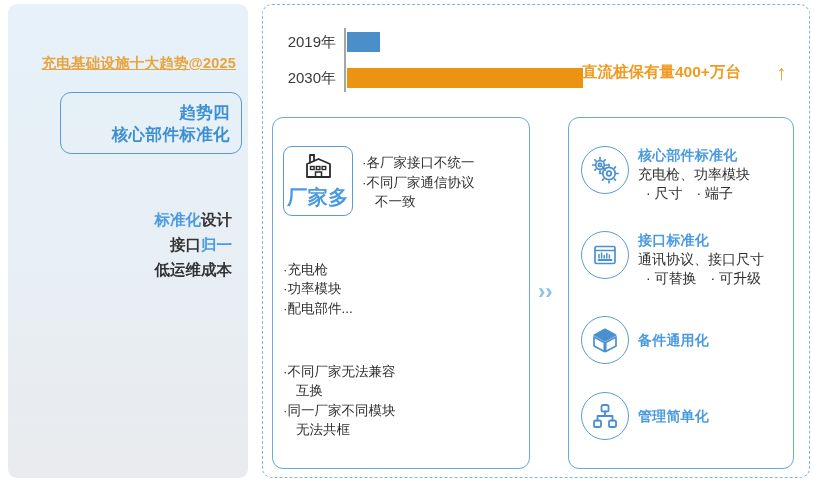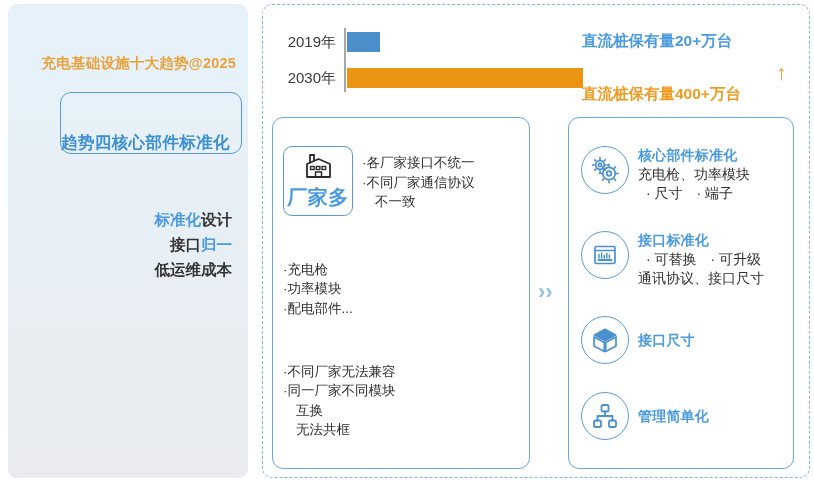--- a/index.html
+++ b/index.html
@@ -30,32 +30,33 @@
     position: absolute;
     top: 50px;
     right: 12px;
     left: 10px;
     text-align: right;
     color: #e8a33d;
     font-size: 14.5px;
     font-weight: bold;
     letter-spacing: 0.2px;
     white-space: nowrap;
+    text-decoration: underline;
   }
   #trend-box {
     position: absolute;
     left: 52px;
     top: 88px;
     width: 182px;
     height: 62px;
     border: 1.6px solid #5b9bd5;
     border-radius: 11px;
     box-sizing: border-box;
     display: flex;
-    flex-direction: row;
+    flex-direction: column;
     align-items: flex-end;
     justify-content: center;
     padding-right: 11px;
   }
   #trend-box .tb-line {
     color: #3d8fd4;
     font-size: 16.5px;
     font-weight: bold;
     line-height: 1.35;
     letter-spacing: 0.4px;
@@ -137,21 +138,21 @@
     font-weight: bold;
     white-space: nowrap;
   }
   #chart-label-2019 {
     left: 310px;
     top: 7px;
     color: #4a9ae0;
   }
   #chart-label-2030 {
     left: 310px;
-    top: 60px;
+    top: 38px;
     color: #ef9b21;
     text-align: center;
   }
   #chart-up-arrow {
     position: absolute;
     left: 504px;
     top: 38px;
     color: #ef9b21;
     font-size: 21px;
     font-weight: bold;
@@ -308,21 +309,20 @@
       </div>
     </div>
     <div class="chart-row">
       <div class="chart-cat">2030年</div>
       <div class="bar-wrap">
         <div class="bar bar-orange" style="width:236px"></div>
       </div>
     </div>
   </div>
 
-  <div class="chart-label" id="chart-label-2019">直流桩保有量20+万台</div>
   <div class="chart-label" id="chart-label-2030">直流桩保有量400+万台</div>
   <div id="chart-up-arrow">↑</div>
 </div>
 
 <div id="problems-panel">
 
   <div class="problem-card">
     <div class="prob-icon-box">
       <span class="prob-icon-glyph">
         <svg width="34" height="28" viewBox="0 0 34 28">
@@ -347,22 +347,22 @@
     <div class="prob-bullets">
       <div class="bline">·充电枪</div>
       <div class="bline">·功率模块</div>
       <div class="bline">·配电部件...</div>
     </div>
   </div>
 
   <div class="problem-card">
     <div class="prob-bullets">
       <div class="bline">·不同厂家无法兼容</div>
+      <div class="bline cont">互换</div>
       <div class="bline">·同一厂家不同模块</div>
-      <div class="bline cont">互换</div>
       <div class="bline cont">无法共框</div>
     </div>
   </div>
 
 </div>
 
 <div id="flow-arrow">››</div>
 
 <div id="solutions-panel">
 
@@ -398,35 +398,35 @@
           <path d="M8 17 L8 13.5"></path>
           <path d="M10.6 17 L10.6 12"></path>
           <path d="M13.2 17 L13.2 14.5"></path>
           <path d="M15.8 17 L15.8 12.5"></path>
           <path d="M18.4 17 L18.4 14"></path>
         </g>
       </svg>
     </span>
     <div class="sol-text">
       <div class="sol-title">接口标准化</div>
+      <div class="sol-sub">通讯协议、接口尺寸</div>
       <div class="sol-sub indent">· 可替换　· 可升级</div>
-      <div class="sol-sub">通讯协议、接口尺寸</div>
     </div>
   </div>
 
   <div class="solution-item centered">
     <span class="sol-icon-circle">
       <svg width="28" height="28" viewBox="0 0 28 28">
         <path d="M14 3 L25 9 L14 15 L3 9 Z" fill="#4a90cf" stroke="#4a90cf" stroke-width="1.4" stroke-linejoin="round"></path>
         <path d="M3 11 L3 20 L13.3 25.5 L13.3 16.5 Z" fill="none" stroke="#4a90cf" stroke-width="1.7" stroke-linejoin="round"></path>
         <path d="M25 11 L25 20 L14.7 25.5 L14.7 16.5 Z" fill="none" stroke="#4a90cf" stroke-width="1.7" stroke-linejoin="round"></path>
       </svg>
     </span>
     <div class="sol-text">
-      <div class="sol-title">接口尺寸</div>
+      <div class="sol-title">备件通用化</div>
     </div>
   </div>
 
   <div class="solution-item centered">
     <span class="sol-icon-circle">
       <svg width="28" height="28" viewBox="0 0 28 28">
         <g fill="none" stroke="#4a90cf" stroke-width="1.8" stroke-linejoin="round">
           <rect x="10.5" y="3" width="7" height="6.5" rx="1.6"></rect>
           <rect x="3" y="18.5" width="7" height="6.5" rx="1.6"></rect>
           <rect x="18" y="18.5" width="7" height="6.5" rx="1.6"></rect>

